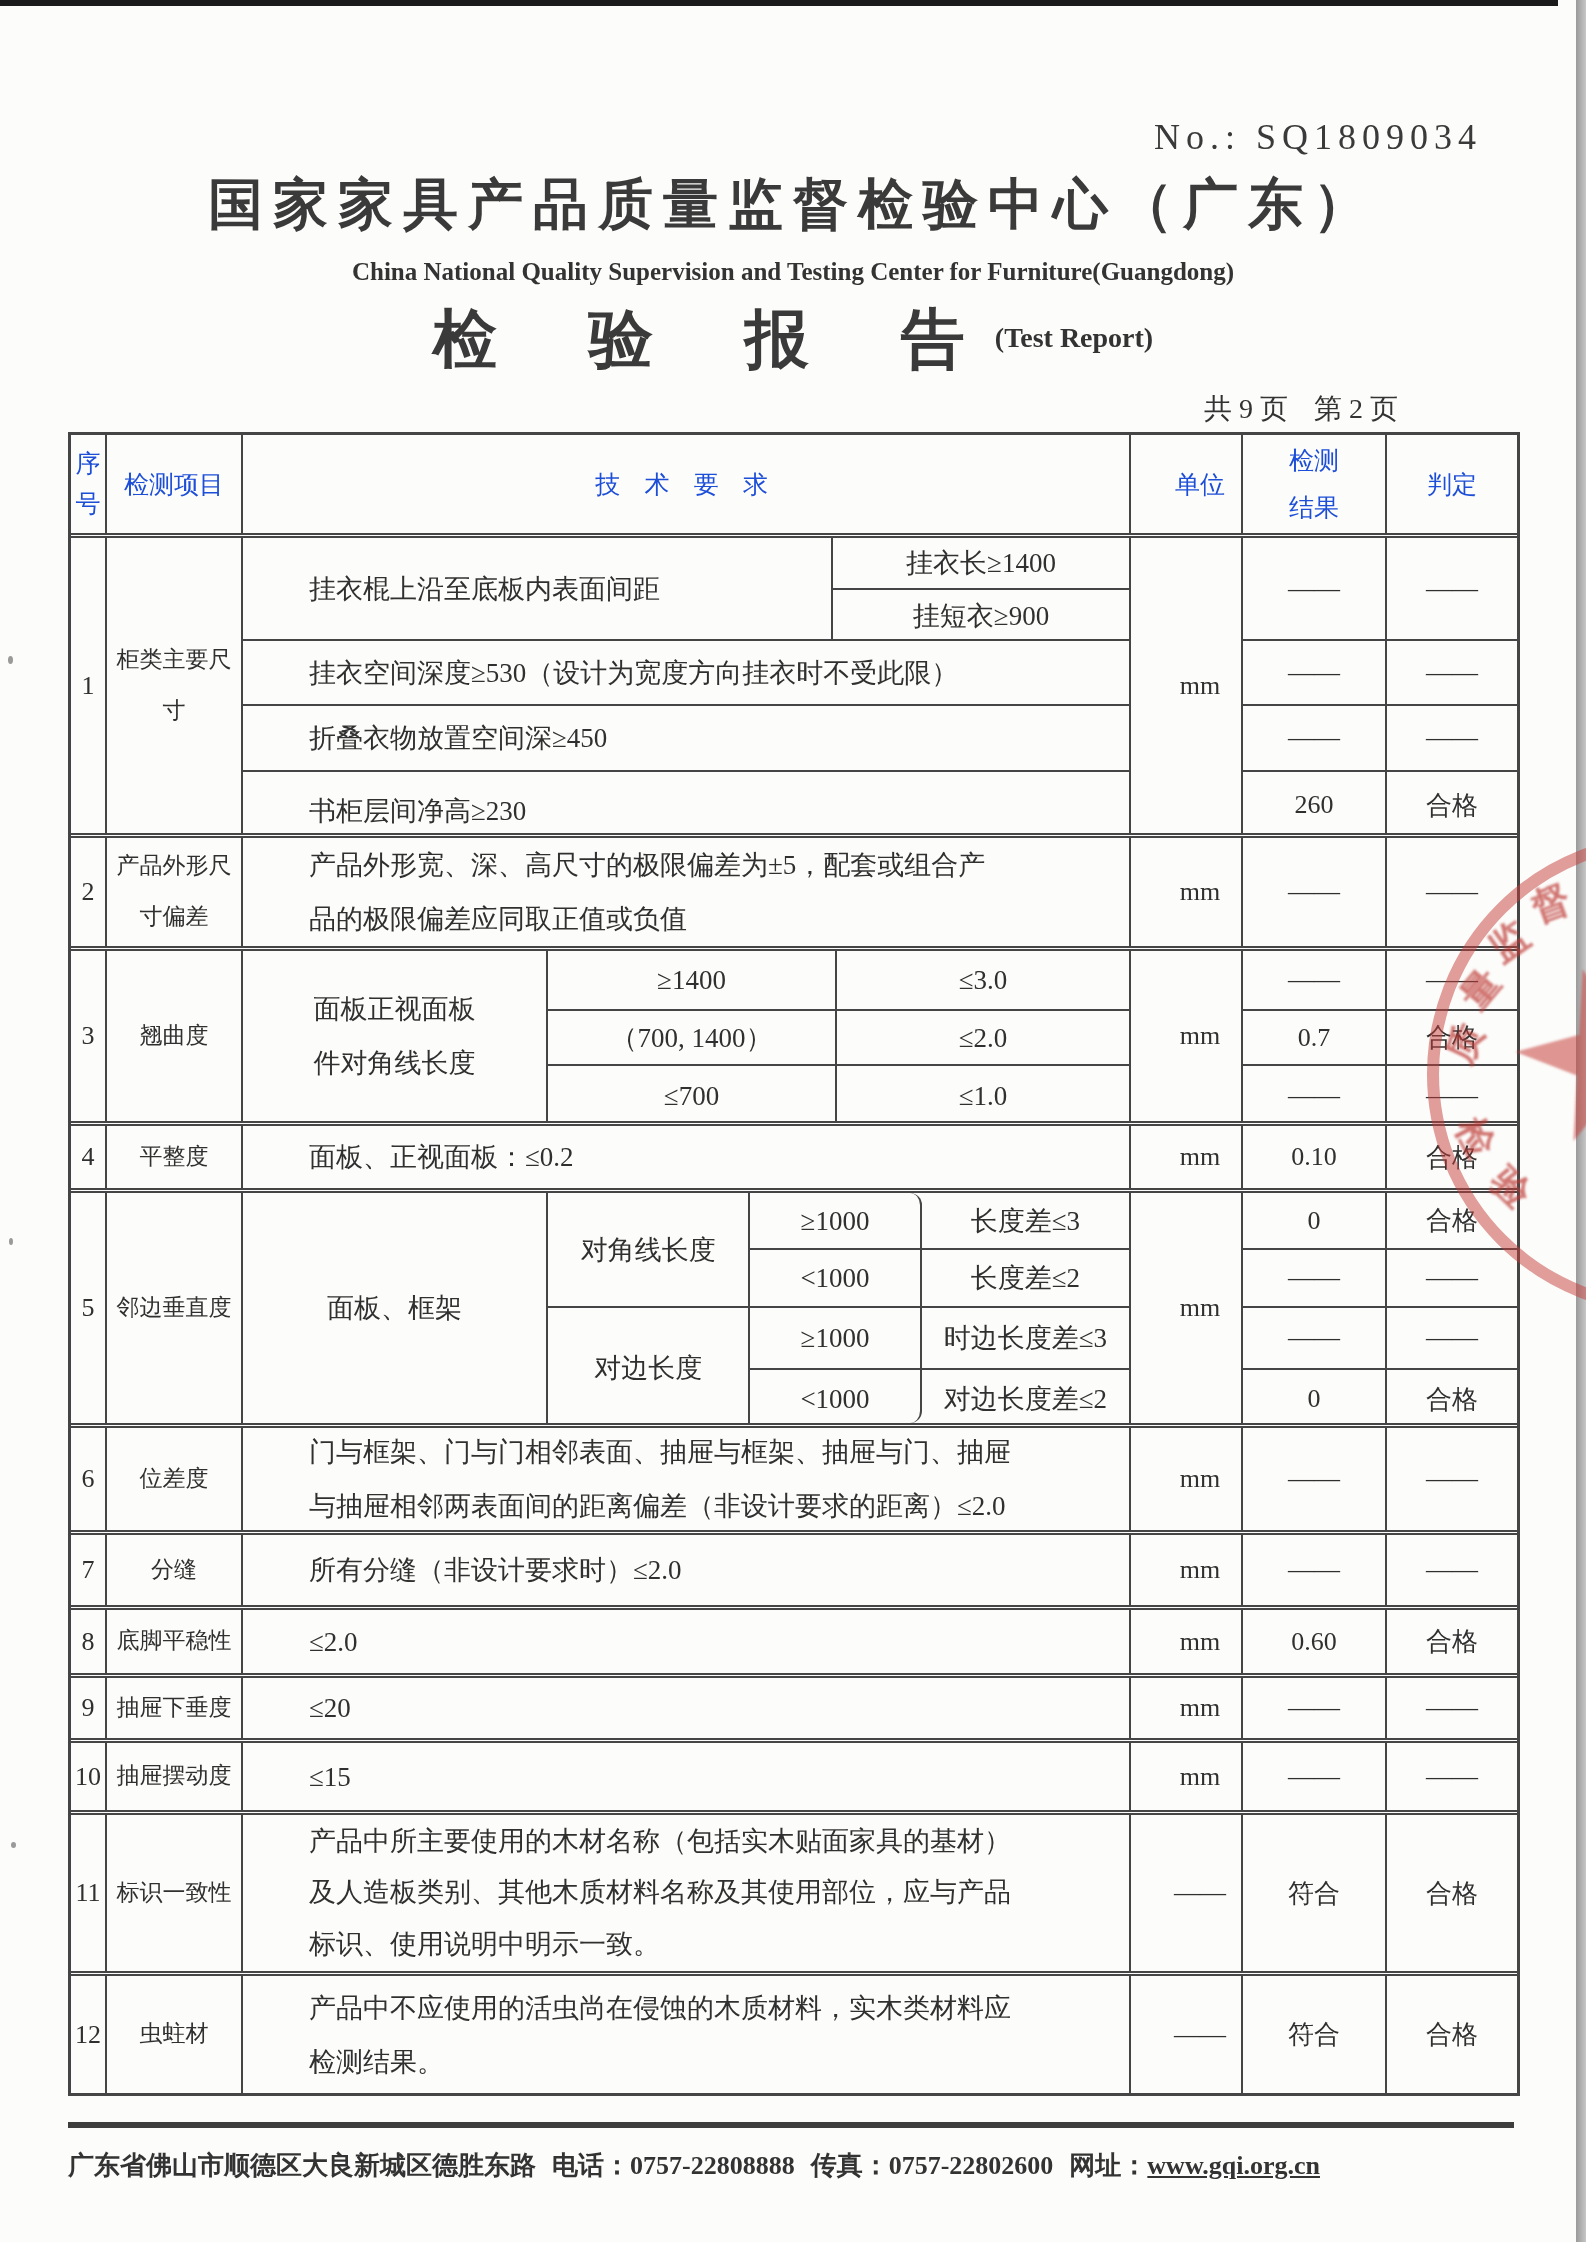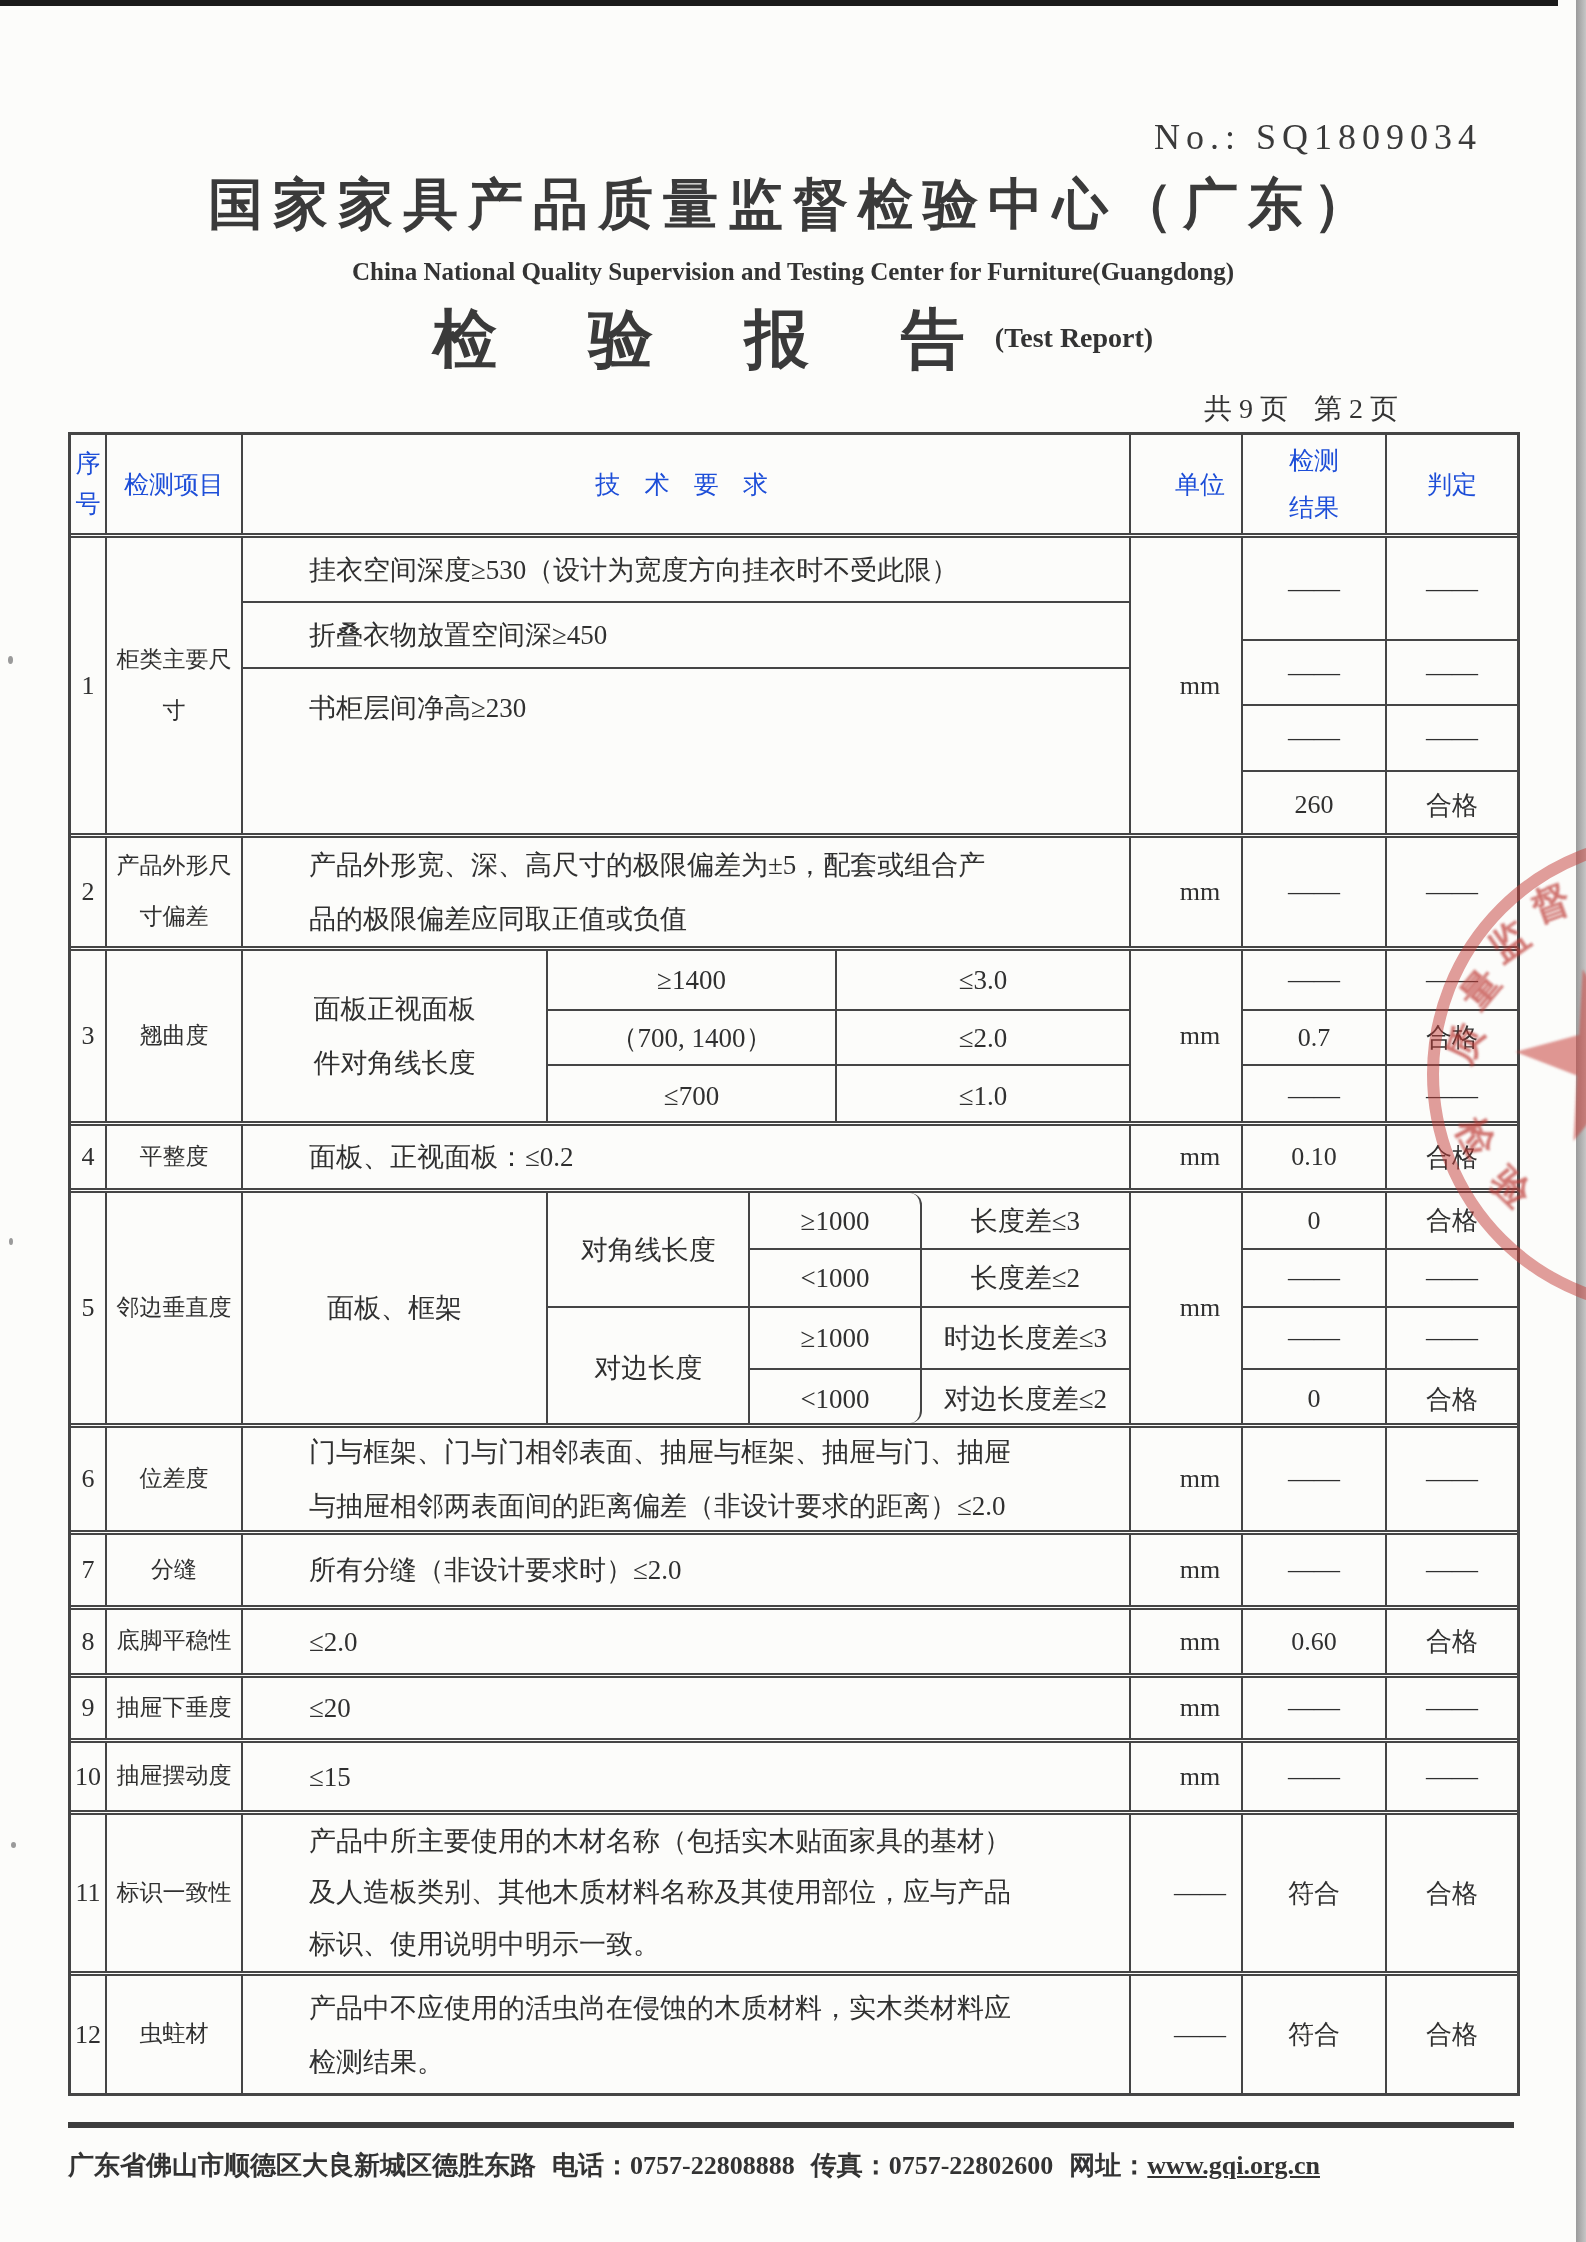--- a/index.html
+++ b/index.html
@@ -104,20 +104,27 @@
       <div class="cc br w144">
           <span class="wrap4">检测结果</span>
         </div>
       <div class="cc w158" style="flex:1">判定</div>
     </div>
 
     <div class="hrow bbd" style="height:300px">
       <div class="cc br w36 fs-num">1</div>
       <div class="cc br w136 fs-item">柜类主要尺寸</div>
       <div class="vcol br w888 fs-tech">
+        <div class="hrow bb" style="height:103px">
+          <div class="cl br w590">挂衣棍上沿至底板内表面间距</div>
+          <div class="vcol w298">
+            <div class="cc bb" style="height:52px">挂衣长≥1400</div>
+            <div class="cc" style="height:51px">挂短衣≥900</div>
+          </div>
+        </div>
         <div class="cl bb" style="height:65px">挂衣空间深度≥530（设计为宽度方向挂衣时不受此限）</div>
         <div class="cl bb" style="height:66px">折叠衣物放置空间深≥450</div>
         <div class="cl" style="height:78px">书柜层间净高≥230</div>
       </div>
       <div class="cc br w84 fs-num">mm</div>
       <div class="vcol br w144 fs-num">
         <div class="cc bb" style="height:103px">——</div>
         <div class="cc bb" style="height:65px">——</div>
         <div class="cc bb" style="height:66px">——</div>
         <div class="cc" style="height:66px">260</div>

